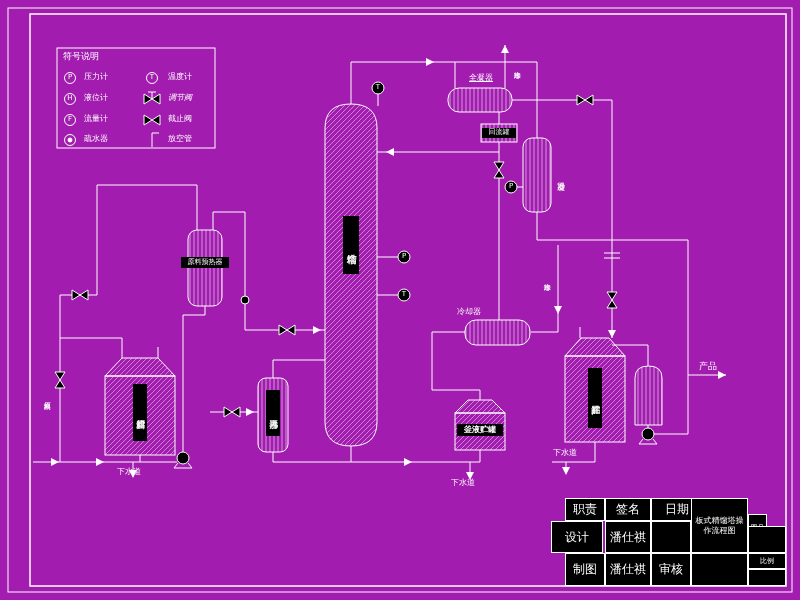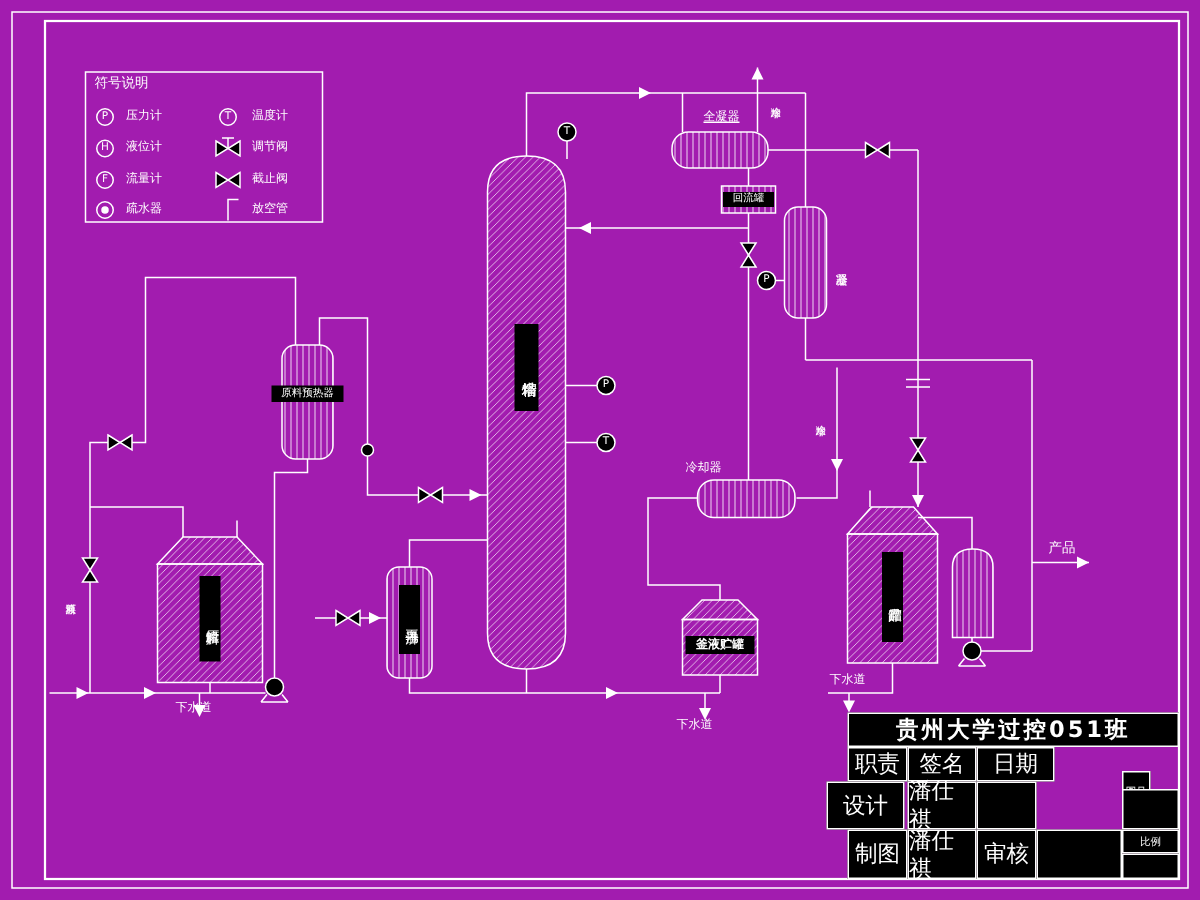--- a/index.html
+++ b/index.html
@@ -5,21 +5,21 @@
   html,body{margin:0;padding:0;background:#000;}
   .page{position:relative;width:800px;height:600px;background:#a21caf;overflow:hidden;
         font-family:"DejaVu Sans",sans-serif;color:#fff;}
   .page svg{position:absolute;left:0;top:0;}
   .lbl{position:absolute;display:flex;align-items:center;justify-content:center;
        color:#fff;font-size:8px;line-height:1.05;white-space:nowrap;}
   .lbl.left{justify-content:flex-start;}
   .v{writing-mode:vertical-rl;text-orientation:upright;}
   .bgb{background:#000;}
   .cell{position:absolute;border:1px solid #fff;background:#000;display:flex;
-        align-items:center;justify-content:center;font-size:15px;color:#fff;box-sizing:border-box;}
+        align-items:center;justify-content:center;font-size:12px;color:#fff;box-sizing:border-box;}
   .cell.small{font-size:7px;}
   .cell.wrap{white-space:normal;text-align:center;line-height:1.2;padding:1px;}
   .school{font-size:15px;font-weight:bold;letter-spacing:2px;}
 </style>
 </head>
 <body>
 
 <div class="page">
 
 <svg width="800" height="600" viewBox="0 0 800 600">
@@ -191,21 +191,21 @@
 <div class="lbl left" style="left:63px;top:51px;width:70px;height:12px;font-size:9px;">符号说明</div>
 <div class="lbl" style="left:64px;top:72px;width:12px;height:11px;font-size:7px;">P</div>
 <div class="lbl" style="left:64px;top:93px;width:12px;height:11px;font-size:7px;">H</div>
 <div class="lbl" style="left:64px;top:114px;width:12px;height:11px;font-size:7px;">F</div>
 <div class="lbl" style="left:146px;top:72px;width:12px;height:11px;font-size:7px;">T</div>
 <div class="lbl left" style="left:84px;top:72px;width:45px;height:11px;">压力计</div>
 <div class="lbl left" style="left:84px;top:93px;width:45px;height:11px;">液位计</div>
 <div class="lbl left" style="left:84px;top:114px;width:45px;height:11px;">流量计</div>
 <div class="lbl left" style="left:84px;top:134px;width:45px;height:11px;">疏水器</div>
 <div class="lbl left" style="left:168px;top:72px;width:45px;height:11px;">温度计</div>
-<div class="lbl left" style="left:168px;top:93px;width:45px;height:11px;">调节阀</div>
+<div class="lbl left" style="left:168px;top:93px;width:45px;height:11px;font-style:italic;">调节阀</div>
 <div class="lbl left" style="left:168px;top:114px;width:45px;height:11px;">截止阀</div>
 <div class="lbl left" style="left:168px;top:134px;width:45px;height:11px;">放空管</div>
 
 <div class="lbl" style="left:372px;top:82px;width:12px;height:11px;font-size:7px;">T</div>
 <div class="lbl" style="left:398px;top:251px;width:12px;height:11px;font-size:7px;">P</div>
 <div class="lbl" style="left:398px;top:289px;width:12px;height:11px;font-size:7px;">T</div>
 <div class="lbl" style="left:505px;top:181px;width:12px;height:11px;font-size:7px;">P</div>
 
 <div class="lbl v" style="left:343px;top:218px;width:16px;height:55px;font-size:10px;">精馏塔</div>
 <div class="lbl bgb" style="left:181px;top:257px;width:48px;height:11px;font-size:7px;">原料预热器</div>
@@ -219,34 +219,34 @@
 <div class="lbl v" style="left:588px;top:369px;width:14px;height:58px;font-size:9px;">产品贮罐</div>
 
 <div class="lbl" style="left:694px;top:360px;width:28px;height:13px;font-size:9px;">产品</div>
 <div class="lbl" style="left:112px;top:467px;width:34px;height:11px;">下水道</div>
 <div class="lbl" style="left:446px;top:478px;width:34px;height:11px;">下水道</div>
 <div class="lbl" style="left:548px;top:448px;width:34px;height:11px;">下水道</div>
 <div class="lbl v" style="left:510px;top:46px;width:12px;height:40px;font-size:7px;">冷却水</div>
 <div class="lbl v" style="left:540px;top:256px;width:12px;height:44px;font-size:7px;">冷却水</div>
 <div class="lbl v" style="left:40px;top:376px;width:12px;height:42px;font-size:7px;">原料液</div>
 
-<div class="cell school" style="left:565px;top:475px;width:221px;height:23px;">贵州大学过控051班</div>
 
 <div class="cell" style="left:565px;top:498px;width:40px;height:23px;">职责</div>
 <div class="cell" style="left:605px;top:498px;width:46px;height:23px;">签名</div>
 <div class="cell" style="left:651px;top:498px;width:52px;height:23px;">日期</div>
 
 <div class="cell" style="left:551px;top:521px;width:52px;height:32px;">设计</div>
 <div class="cell" style="left:605px;top:521px;width:46px;height:32px;">潘仕祺</div>
 <div class="cell" style="left:651px;top:521px;width:40px;height:32px;"></div>
 
 <div class="cell" style="left:565px;top:553px;width:40px;height:33px;">制图</div>
 <div class="cell" style="left:605px;top:553px;width:46px;height:33px;">潘仕祺</div>
 <div class="cell" style="left:651px;top:553px;width:40px;height:33px;">审核</div>
 
+<div class="cell wrap" style="left:691px;top:498px;width:57px;height:55px;font-size:8px;">板式精馏塔操作流程图</div>
 <div class="cell small" style="left:748px;top:498px;width:19px;height:28px;margin-top:16px;">图号</div>
 <div class="cell small" style="left:767px;top:498px;width:16px;height:28px;margin-left:43px;">版次</div>
 <div class="cell" style="left:748px;top:526px;width:38px;height:27px;"></div>
 <div class="cell" style="left:691px;top:553px;width:57px;height:33px;"></div>
 <div class="cell small" style="left:748px;top:553px;width:38px;height:16px;">比例</div>
 <div class="cell" style="left:748px;top:569px;width:38px;height:17px;"></div>
 
 </div>
 
 </body></html>

